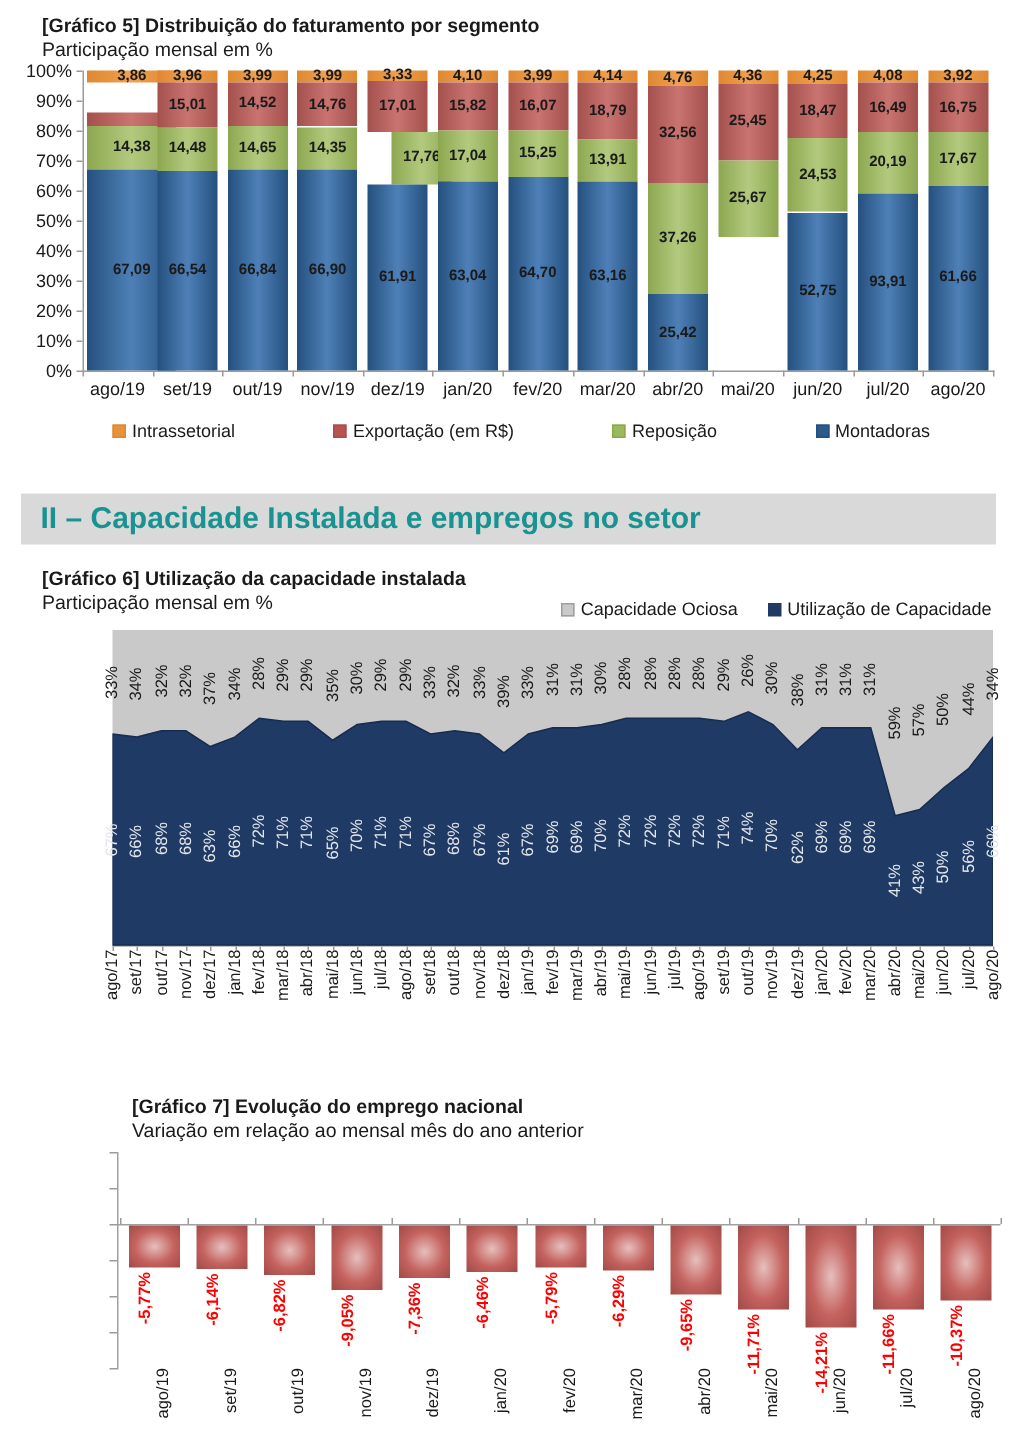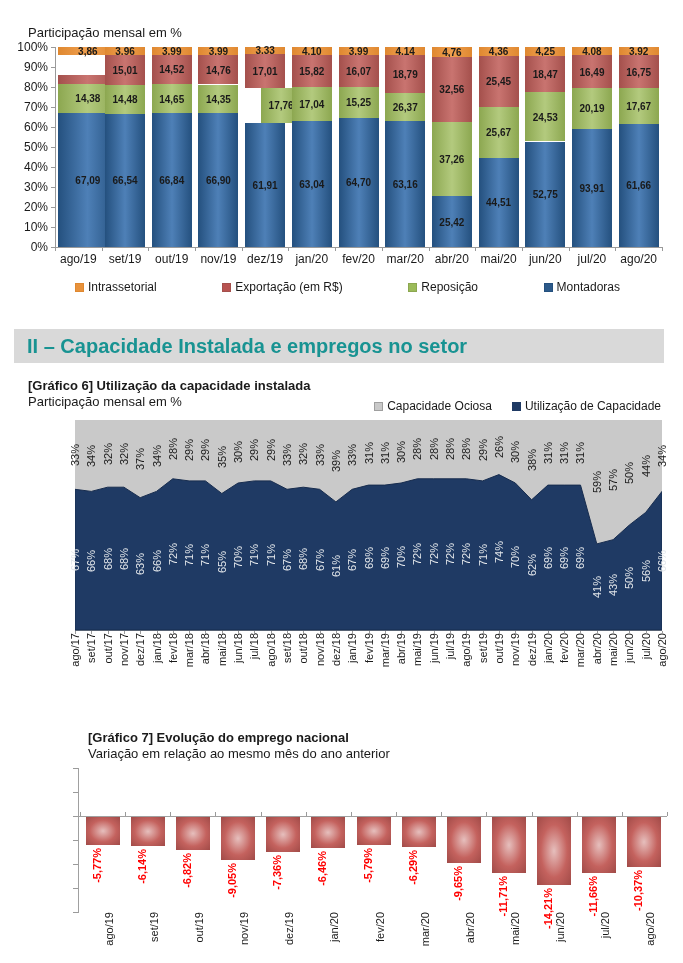--- a/index.html
+++ b/index.html
@@ -31,20 +31,21 @@
   .tick { position:absolute; background:#9a9a9a; }
   .axisline { position:absolute; background:#a0a0a0; }
   .barlabel { position:absolute; left:50%; top:50%; transform:translate(-50%,-50%);
               font-size:10px; font-weight:bold; white-space:nowrap; color:#1a1a1a; }
 </style>
 </head>
 <body>
 
 <div id="page">
 
+  <div class="abs t13b" style="left:28px;top:9px">[Gráfico 5] Distribuição do faturamento por segmento</div>
   <div class="abs t13" style="left:28px;top:25px">Participação mensal em %</div>
   <div id="c5-plot" class="abs"></div>
   <div id="sec-header" class="abs" style="background: rgb(217, 217, 217); color: rgb(24, 147, 146);">
     <span>II – Capacidade Instalada e empregos no setor</span>
   </div>
 
   <div id="c5-legend" class="abs">
       <div class="lg-item">
         <div class="lg-sw" style="background: rgb(232, 146, 60); border: 1px solid rgb(223, 136, 48);"></div>
         <div>Intrassetorial</div>
@@ -75,21 +76,21 @@
       <span>Utilização de Capacidade</span>
     </span>
   </div>
   <div id="c6-plot" class="abs" style="background: rgb(201, 201, 201);">
     <svg id="c6-svg" width="587" height="211">
         <polygon points="0.0,69.3 16.3,71.4 32.6,67.2 48.9,67.2 65.2,77.7 81.5,71.4 97.8,58.8 114.1,60.9 130.4,60.9 146.8,73.5 163.1,63.0 179.4,60.9 195.7,60.9 212.0,69.3 228.3,67.2 244.6,69.3 260.9,81.9 277.2,69.3 293.5,65.1 309.8,65.1 326.1,63.0 342.4,58.8 358.7,58.8 375.0,58.8 391.3,58.8 407.6,60.9 423.9,54.6 440.3,63.0 456.6,79.8 472.9,65.1 489.2,65.1 505.5,65.1 521.8,123.9 538.1,119.7 554.4,105.0 570.7,92.4 587.0,71.4 587,210 0,210" fill="#1F3A64" stroke="#172C4E" stroke-width="1"></polygon>
       </svg>
   </div>
 
   <div class="abs t13b" style="left:88px;top:730px">[Gráfico 7] Evolução do emprego nacional</div>
-  <div class="abs t13" style="left:88px;top:746px">Variação em relação ao mesmo mês do ano anterior</div>
+  <div class="abs t13" style="left:88px;top:746px">Variação em relação ao mensal mês do ano anterior</div>
 
 <div style="position: absolute; left: 0px; top: 40px; width: 48px; text-align: right; font-size: 12px;">100%</div>
     <div class="tick" style="left: 51px; top: 47px; width: 4px; height: 1px;"></div>
     <div style="position: absolute; left: 0px; top: 60px; width: 48px; text-align: right; font-size: 12px;">90%</div>
     <div class="tick" style="left: 51px; top: 67px; width: 4px; height: 1px;"></div>
     <div style="position: absolute; left: 0px; top: 80px; width: 48px; text-align: right; font-size: 12px;">80%</div>
     <div class="tick" style="left: 51px; top: 87px; width: 4px; height: 1px;"></div>
     <div style="position: absolute; left: 0px; top: 100px; width: 48px; text-align: right; font-size: 12px;">70%</div>
     <div class="tick" style="left: 51px; top: 107px; width: 4px; height: 1px;"></div>
     <div style="position: absolute; left: 0px; top: 120px; width: 48px; text-align: right; font-size: 12px;">60%</div>
@@ -219,21 +220,21 @@
     <div style="position: absolute; left: 335.15px; top: 252px; width: 46.69px; text-align: center; font-size: 12px;">fev/20</div>
     <div class="tick" style="left: 335.15px; top: 247px; width: 1px; height: 4px;"></div>
     <div style="position: absolute; left: 385.19px; top: 47px; width: 40px; height: 200px;">
       <div style="position: absolute; left: 0px; top: 0px; width: 100%; height: 8.28px; background: linear-gradient(to right, rgb(223, 136, 48), rgb(240, 160, 80) 50%, rgb(223, 136, 48));">
         <div class="barlabel">4,14</div>
       </div>
       <div style="position: absolute; left: 0px; top: 8.28px; width: 100%; height: 37.58px; background: linear-gradient(to right, rgb(164, 80, 76), rgb(201, 116, 112) 50%, rgb(164, 80, 76));">
         <div class="barlabel">18,79</div>
       </div>
       <div style="position: absolute; left: 0px; top: 45.86px; width: 100%; height: 27.82px; background: linear-gradient(to right, rgb(140, 167, 80), rgb(179, 202, 126) 50%, rgb(140, 167, 80));">
-        <div class="barlabel">26,37</div>
+        <div class="barlabel">13,91</div>
       </div>
       <div style="position: absolute; left: 0px; top: 73.68px; width: 100%; height: 126.32px; background: linear-gradient(to right, rgb(36, 80, 126), rgb(78, 128, 183) 50%, rgb(36, 80, 126));">
         <div class="barlabel">63,16</div>
       </div>
     </div>
     <div style="position: absolute; left: 381.85px; top: 252px; width: 46.69px; text-align: center; font-size: 12px;">mar/20</div>
     <div class="tick" style="left: 381.85px; top: 247px; width: 1px; height: 4px;"></div>
     <div style="position: absolute; left: 431.88px; top: 47px; width: 40px; height: 200px;">
       <div style="position: absolute; left: 0px; top: 0px; width: 100%; height: 9.52px; background: linear-gradient(to right, rgb(223, 136, 48), rgb(240, 160, 80) 50%, rgb(223, 136, 48));">
         <div class="barlabel">4,76</div>
@@ -252,23 +253,20 @@
     <div class="tick" style="left: 428.54px; top: 247px; width: 1px; height: 4px;"></div>
     <div style="position: absolute; left: 478.58px; top: 47px; width: 40px; height: 200px;">
       <div style="position: absolute; left: 0px; top: 0px; width: 100%; height: 8.72px; background: linear-gradient(to right, rgb(223, 136, 48), rgb(240, 160, 80) 50%, rgb(223, 136, 48));">
         <div class="barlabel">4,36</div>
       </div>
       <div style="position: absolute; left: 0px; top: 8.72px; width: 100%; height: 50.9px; background: linear-gradient(to right, rgb(164, 80, 76), rgb(201, 116, 112) 50%, rgb(164, 80, 76));">
         <div class="barlabel">25,45</div>
       </div>
       <div style="position: absolute; left: 0px; top: 59.62px; width: 100%; height: 51.34px; background: linear-gradient(to right, rgb(140, 167, 80), rgb(179, 202, 126) 50%, rgb(140, 167, 80));">
         <div class="barlabel">25,67</div>
-      </div>
-      <div style="position: absolute; left: 0px; top: 110.96px; width: 100%; height: 89.02px; background: linear-gradient(to right, rgb(36, 80, 126), rgb(78, 128, 183) 50%, rgb(36, 80, 126));">
-        <div class="barlabel">44,51</div>
       </div>
     </div>
     <div style="position: absolute; left: 475.23px; top: 252px; width: 46.69px; text-align: center; font-size: 12px;">mai/20</div>
     <div class="tick" style="left: 475.23px; top: 247px; width: 1px; height: 4px;"></div>
     <div style="position: absolute; left: 525.27px; top: 47px; width: 40px; height: 200px;">
       <div style="position: absolute; left: 0px; top: 0px; width: 100%; height: 8.5px; background: linear-gradient(to right, rgb(223, 136, 48), rgb(240, 160, 80) 50%, rgb(223, 136, 48));">
         <div class="barlabel">4,25</div>
       </div>
       <div style="position: absolute; left: 0px; top: 8.5px; width: 100%; height: 36.94px; background: linear-gradient(to right, rgb(164, 80, 76), rgb(201, 116, 112) 50%, rgb(164, 80, 76));">
         <div class="barlabel">18,47</div>

